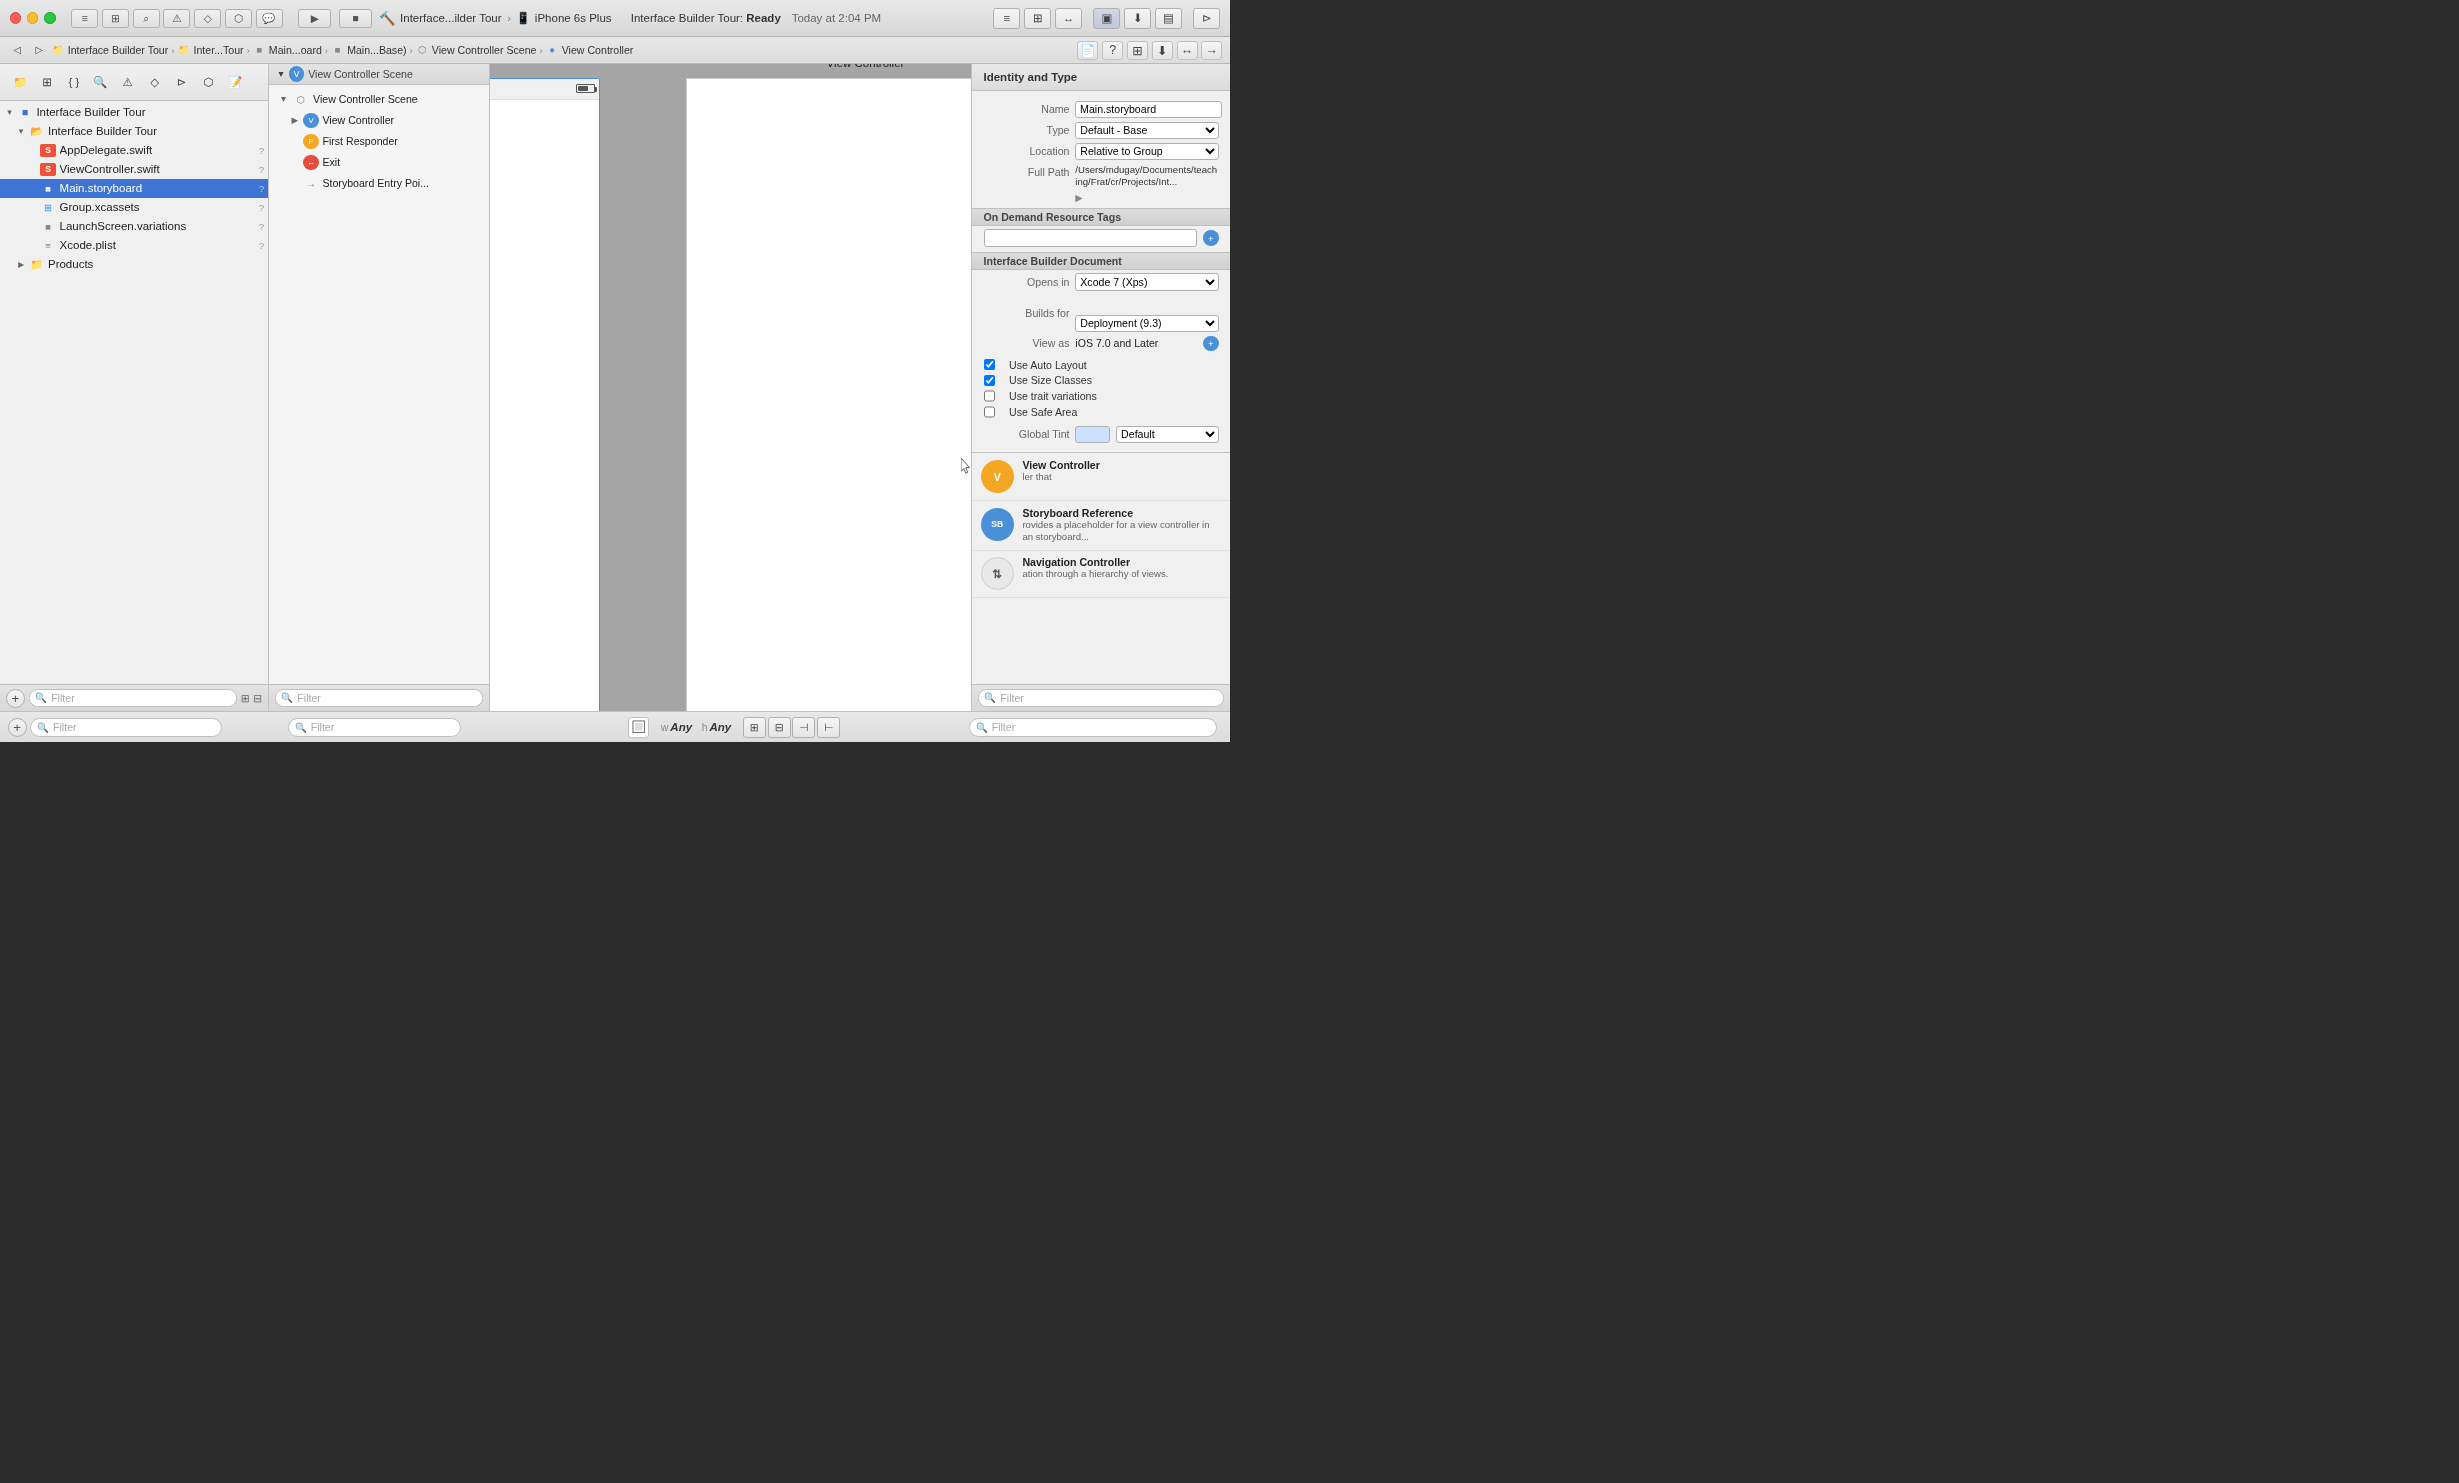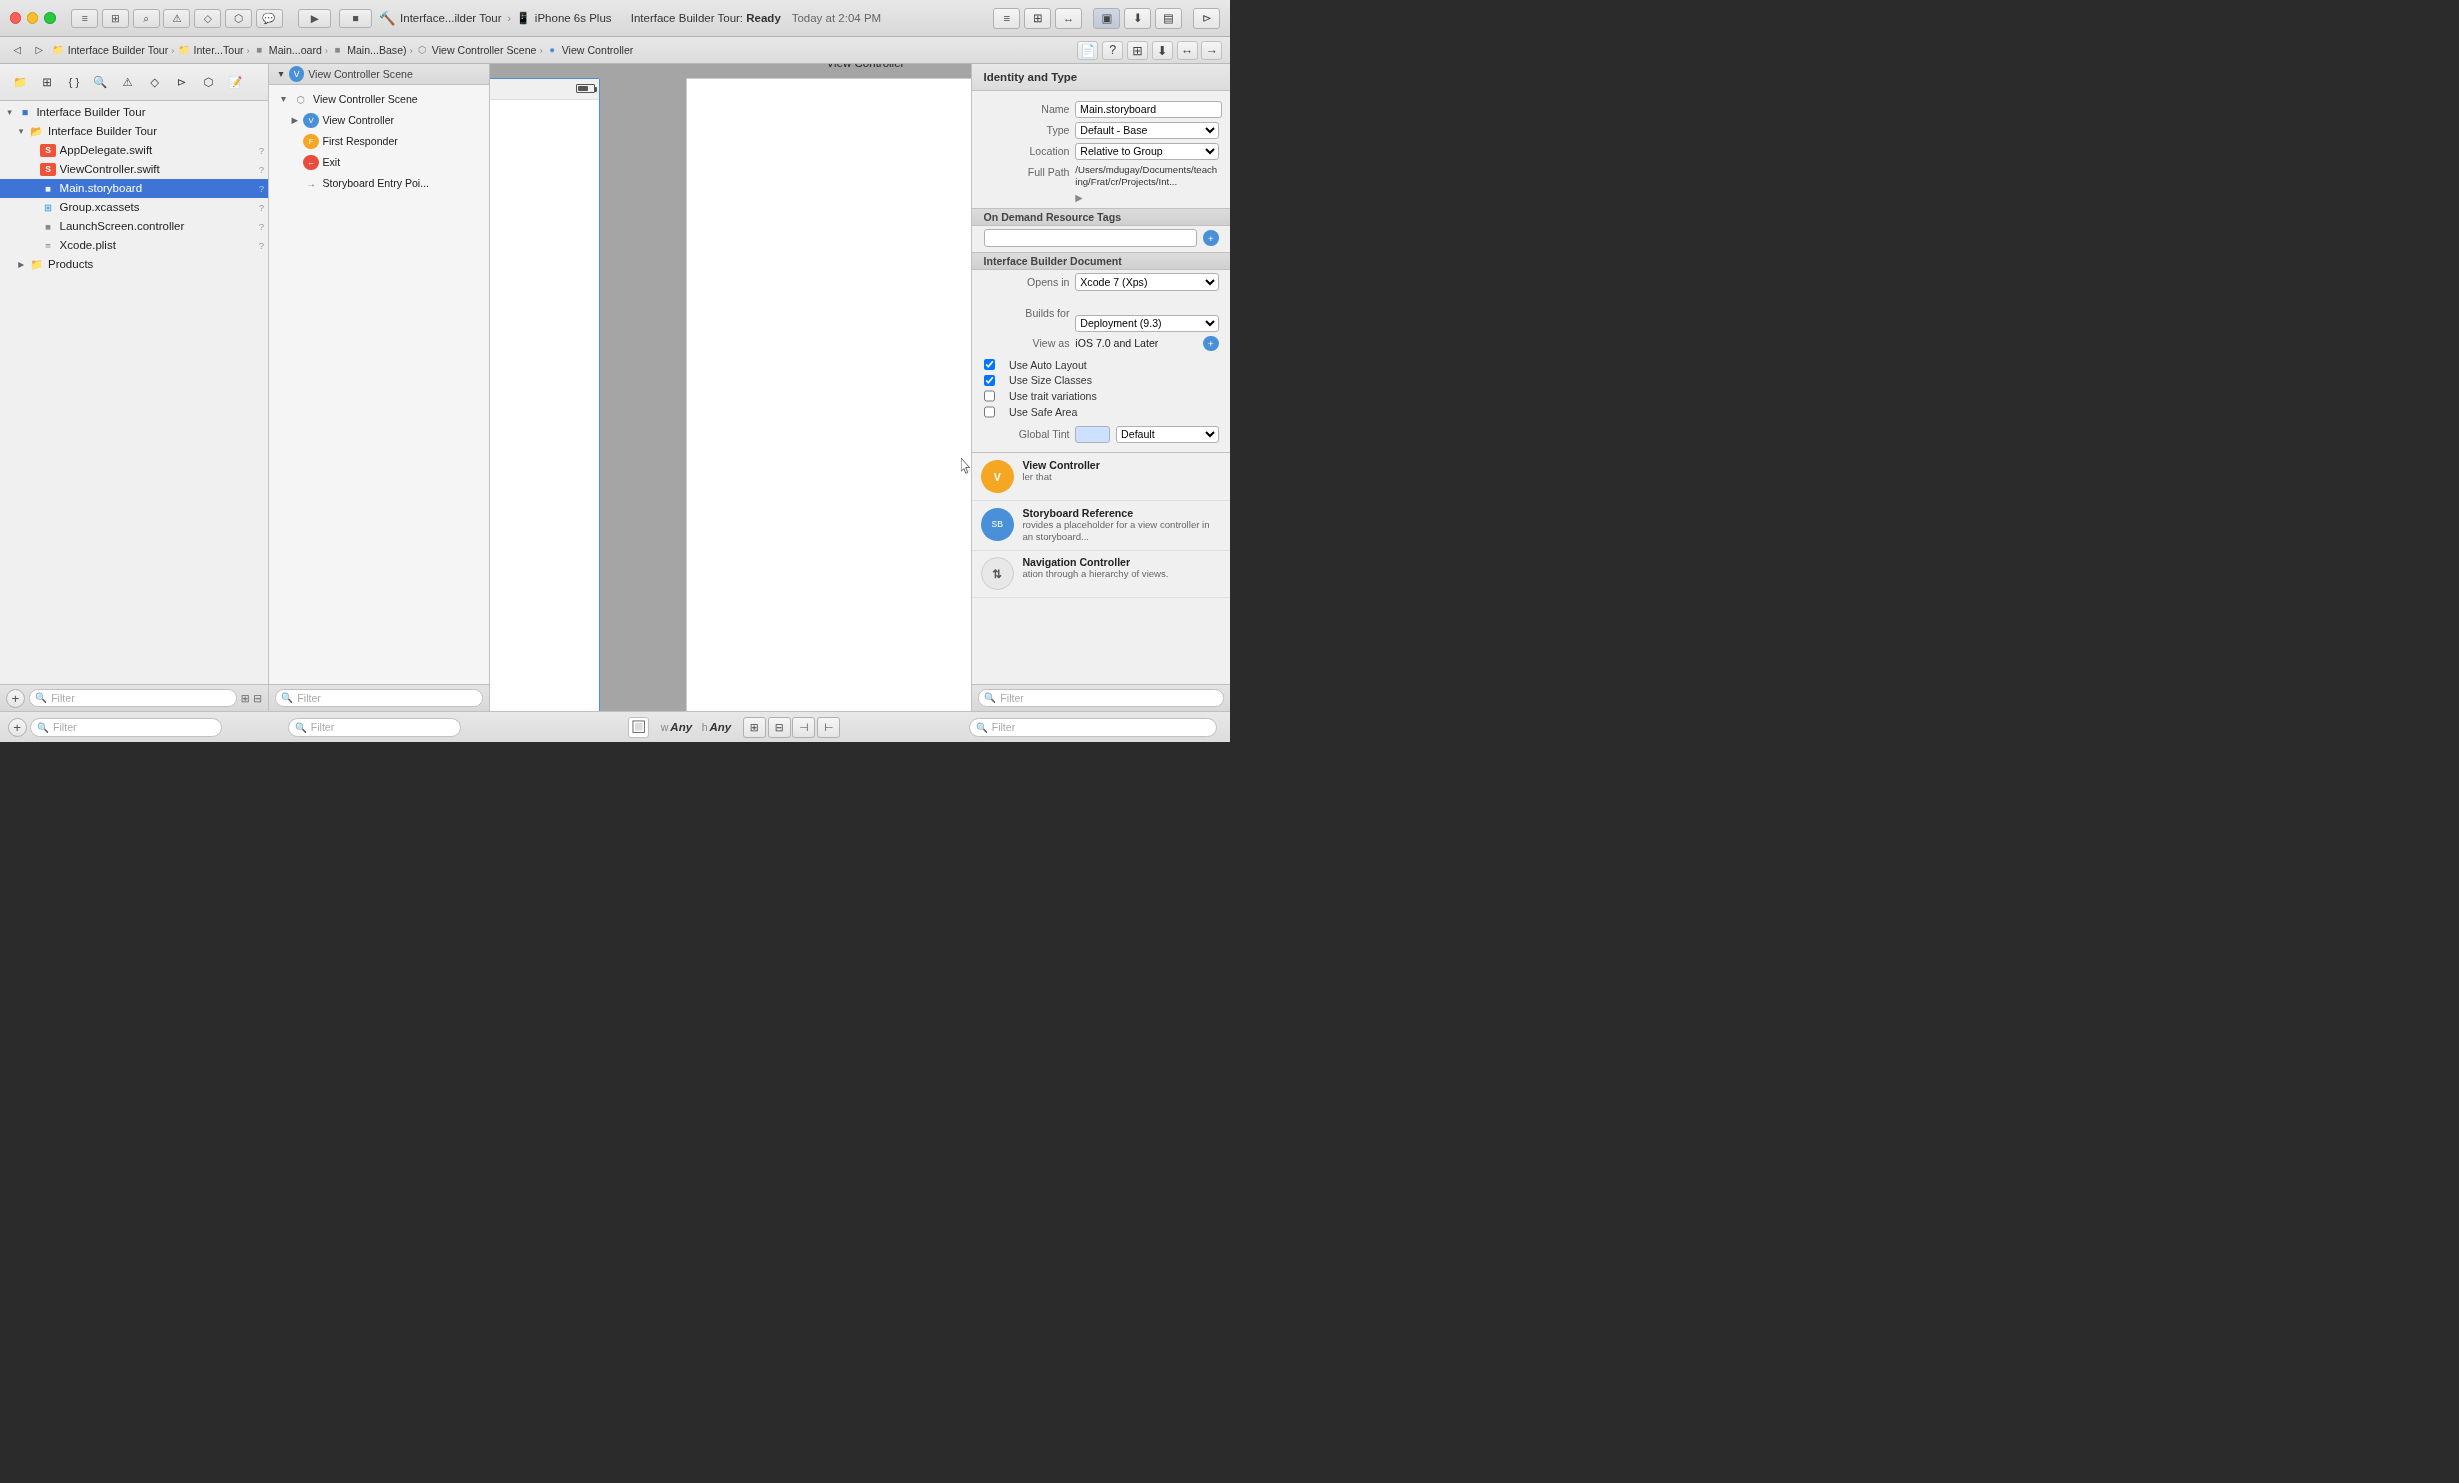--- a/index.html
+++ b/index.html
@@ -644,21 +644,21 @@
         <div class="nav-item nav-indent-2">
           <span class="nav-disclosure" style="width:11.5px;"></span>
           <span class="nav-file-icon" style="font-size:9.6px;color:#3498db;">⊞</span>
           <span class="nav-label">Group.xcassets</span>
           <span class="nav-item-hint">?</span>
         </div>
 
         <div class="nav-item nav-indent-2">
           <span class="nav-disclosure" style="width:11.5px;"></span>
           <span class="nav-file-icon" style="font-size:9.6px;color:#888;">■</span>
-          <span class="nav-label">LaunchScreen.controller</span>
+          <span class="nav-label">LaunchScreen.variations</span>
           <span class="nav-item-hint">?</span>
         </div>
 
         <div class="nav-item nav-indent-2">
           <span class="nav-disclosure" style="width:11.5px;"></span>
           <span class="nav-file-icon" style="font-size:9.6px;color:#888;">≡</span>
           <span class="nav-label">Xcode.plist</span>
           <span class="nav-item-hint">?</span>
         </div>
 
@@ -870,21 +870,21 @@
               <div style="width:33px;height:33px;border-radius:50%;background:#f5a623;display:flex;align-items:center;justify-content:center;color:white;font-size:10.6px;font-weight:bold;">V</div>
             </div>
             <div class="obj-lib-text">
               <div class="obj-lib-name">View Controller</div>
               <div class="obj-lib-desc">ler that</div>
             </div>
           </div>
 
           <div class="obj-lib-item" style="cursor:pointer;">
             <div class="obj-lib-icon">
-              <div style="width:33px;height:33px;border-radius:50%;background:#4a90d9;display:flex;align-items:center;justify-content:center;color:white;font-size:8.6px;font-weight:normal;">SB</div>
+              <div style="width:33px;height:33px;border-radius:50%;background:#4a90d9;display:flex;align-items:center;justify-content:center;color:white;font-size:8.6px;font-weight:bold;">SB</div>
             </div>
             <div class="obj-lib-text">
               <div class="obj-lib-name">Storyboard Reference</div>
               <div class="obj-lib-desc">rovides a placeholder for a view controller in an storyboard...</div>
             </div>
           </div>
 
           <div class="obj-lib-item" style="cursor:pointer;">
             <div class="obj-lib-icon">
               <div style="width:33px;height:33px;border-radius:50%;background:#e8e8e8;border:1px solid #ccc;display:flex;align-items:center;justify-content:center;color:#555;font-size:11.5px;font-weight:bold;">⇅</div>

